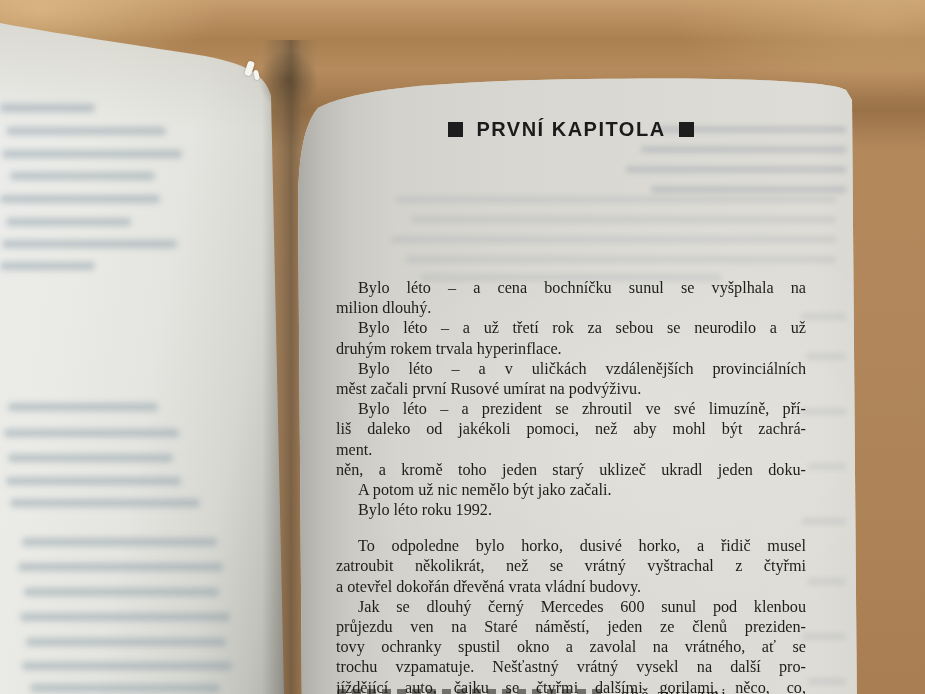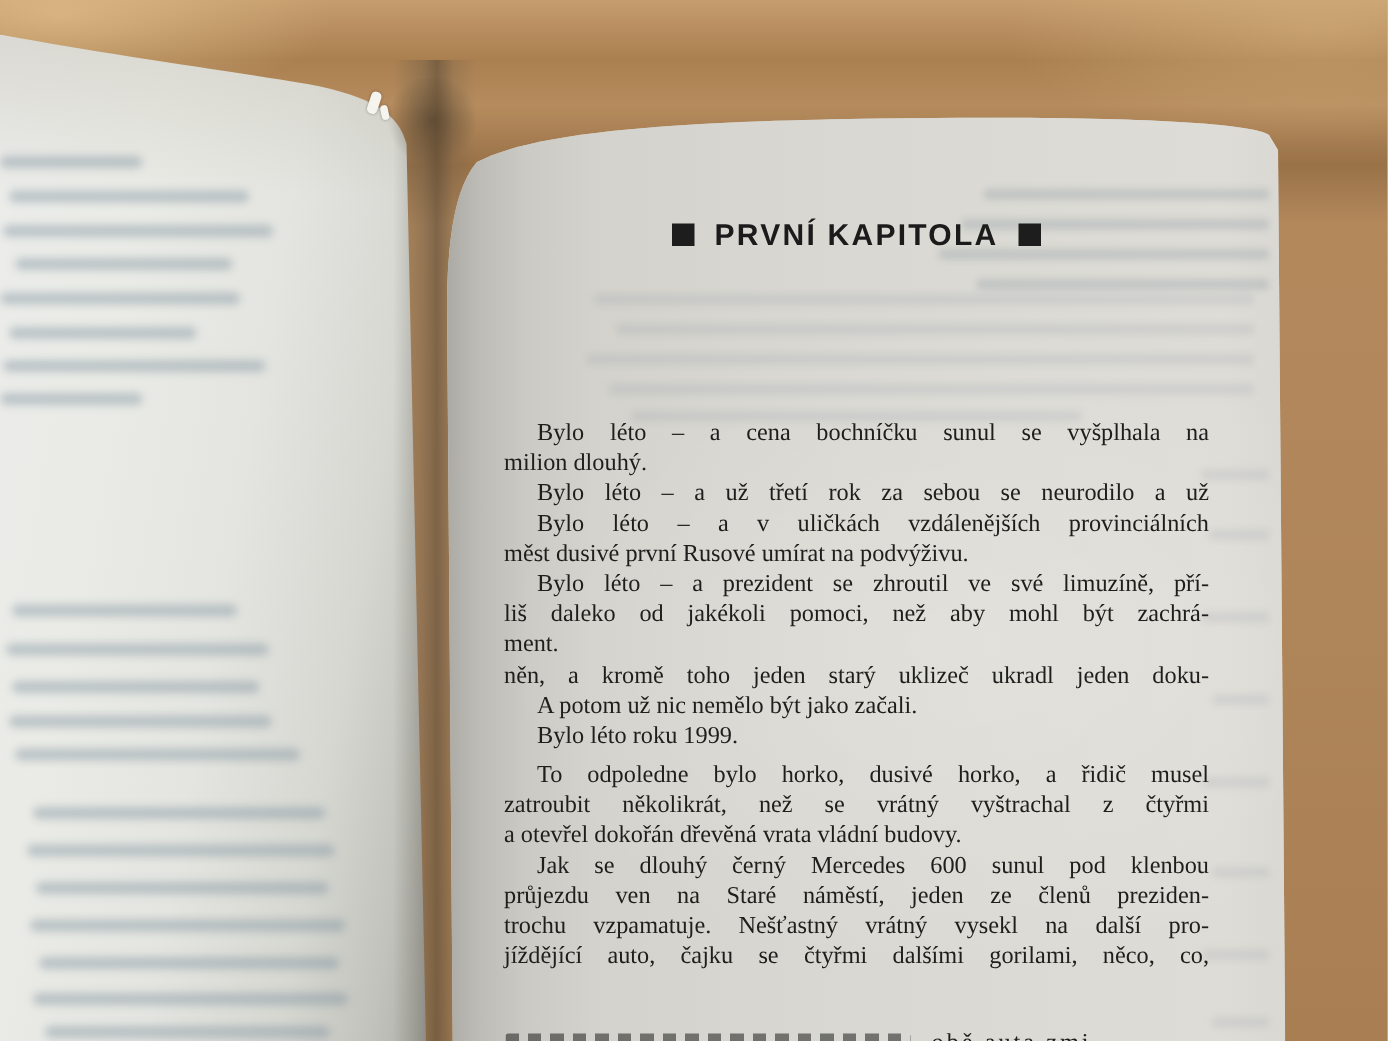--- a/index.html
+++ b/index.html
@@ -40,32 +40,32 @@
       radial-gradient(420px 300px at 62% 55%, rgba(255,255,252,0.20), rgba(255,255,252,0) 75%),
       linear-gradient(90deg,#a9a8a2 0px,#bcbbb5 22px,#cbcac4 55px,#d3d2cc 100px,#d7d6d0 200px,#dbdad4 380px,#dedcd6 520px,#d9d8d2 561px),
       linear-gradient(180deg,#cfcec8 0px,#d5d4ce 90px,#d6d5cf 640px);
     background-blend-mode:normal;
     box-shadow:0 -5px 12px rgba(60,40,18,0.38), 8px 0 14px rgba(60,40,18,0.35);
   }
   .rp-bar{position:absolute;height:7px;border-radius:3px;background:rgba(118,136,152,0.26);filter:blur(2.5px);}
   .rp-bar.faint{background:rgba(118,136,152,0.15);}
 
   
-  .heading{position:absolute;left:40px;top:68px;width:470px;text-align:center;
+  .heading{position:absolute;left:40px;top:40px;width:470px;text-align:center;
     font-family:"Liberation Sans",sans-serif;font-weight:700;font-size:20px;
     letter-spacing:1.5px;color:#1b1b1b;white-space:nowrap;}
   .hsq{display:inline-block;width:15px;height:15px;background:#1d1d1d;margin:0 13px;transform:translateY(1px);}
 
   
   .body-lines{position:absolute;left:40px;top:200px;width:470px;
     font-size:16.2px;color:#1e1e1c;}
   .bline{height:20.2px;line-height:20.2px;text-align:left;overflow:visible;}
   .bline.just{text-align:justify;text-align-last:justify;}
   .bline.indent{padding-left:22px;}
-  .bline.gap{margin-top:6px;}
+  .bline.gap{margin-top:16px;}
 
   
   .cut-line{position:absolute;left:337px;top:686px;width:460px;height:8px;overflow:hidden;
     font-size:16.2px;color:#1e1e1c;display:flex;align-items:flex-start;}
   .cut-fill{flex:0 0 270px;height:14px;margin-top:3px;
     background:repeating-linear-gradient(90deg,rgba(30,30,28,0.55) 0 9px,rgba(30,30,28,0) 9px 15px);
     border-radius:2px;filter:blur(0.4px);}
   .cut-text{margin-left:14px;white-space:nowrap;letter-spacing:2px;}
 </style>
 </head>
@@ -126,33 +126,35 @@
       </div>
 
     <div class="heading">
       <span class="hsq"></span><span>PRVNÍ KAPITOLA</span><span class="hsq"></span>
     </div>
 
     <div class="body-lines" id="body-lines">
         <div class="bline indent just">Bylo léto – a cena bochníčku sunul se vyšplhala na</div>
         <div class="bline">milion dlouhý.</div>
         <div class="bline indent just">Bylo léto – a už třetí rok za sebou se neurodilo a už</div>
+        <div class="bline">druhým rokem trvala hyperinflace.</div>
         <div class="bline indent just">Bylo léto – a v uličkách vzdálenějších provinciálních</div>
-        <div class="bline">měst dusivé první Rusové umírat na podvýživu.</div>
+        <div class="bline">měst začali první Rusové umírat na podvýživu.</div>
         <div class="bline indent just">Bylo léto – a prezident se zhroutil ve své limuzíně, pří-</div>
         <div class="bline just">liš daleko od jakékoli pomoci, než aby mohl být zachrá-</div>
         <div class="bline">ment.</div>
         <div class="bline just">něn, a kromě toho jeden starý uklizeč ukradl jeden doku-</div>
         <div class="bline indent">A potom už nic nemělo být jako začali.</div>
-        <div class="bline indent">Bylo léto roku 1999.</div>
+        <div class="bline indent">Bylo léto roku 1992.</div>
         <div class="bline indent just gap">To odpoledne bylo horko, dusivé horko, a řidič musel</div>
         <div class="bline just">zatroubit několikrát, než se vrátný vyštrachal z čtyřmi</div>
         <div class="bline">a otevřel dokořán dřevěná vrata vládní budovy.</div>
         <div class="bline indent just">Jak se dlouhý černý Mercedes 600 sunul pod klenbou</div>
         <div class="bline just">průjezdu ven na Staré náměstí, jeden ze členů preziden-</div>
+        <div class="bline just">tovy ochranky spustil okno a zavolal na vrátného, ať se</div>
         <div class="bline just">trochu vzpamatuje. Nešťastný vrátný vysekl na další pro-</div>
         <div class="bline just">jíždějící auto, čajku se čtyřmi dalšími gorilami, něco, co,</div>
       </div>
   </div>
 
   <div class="cut-line">
     <div class="cut-fill"></div>
     <div class="cut-text">obě auta zmi-</div>
   </div>
 

